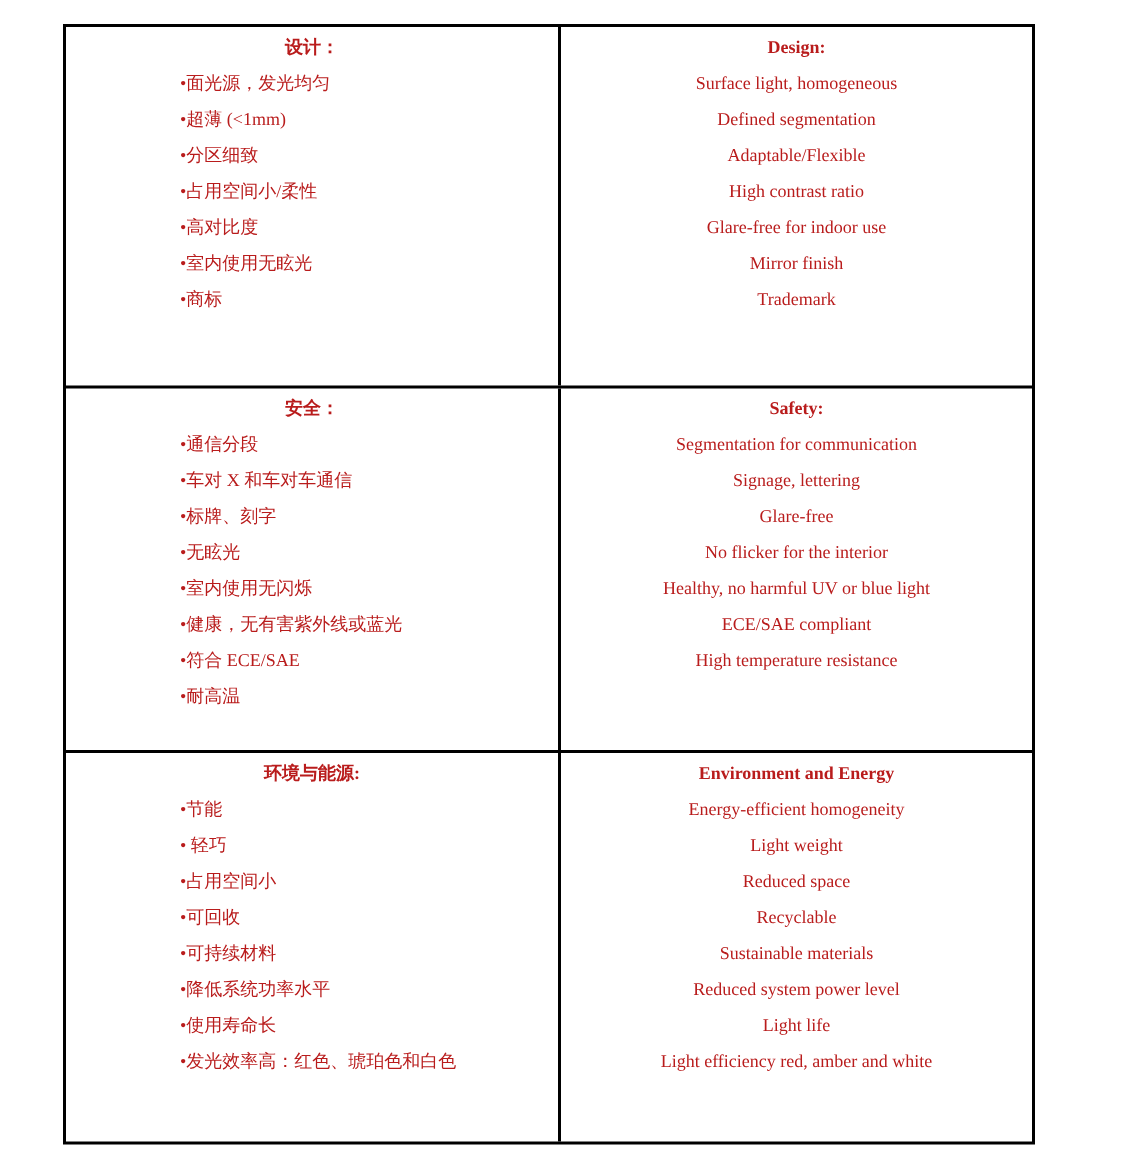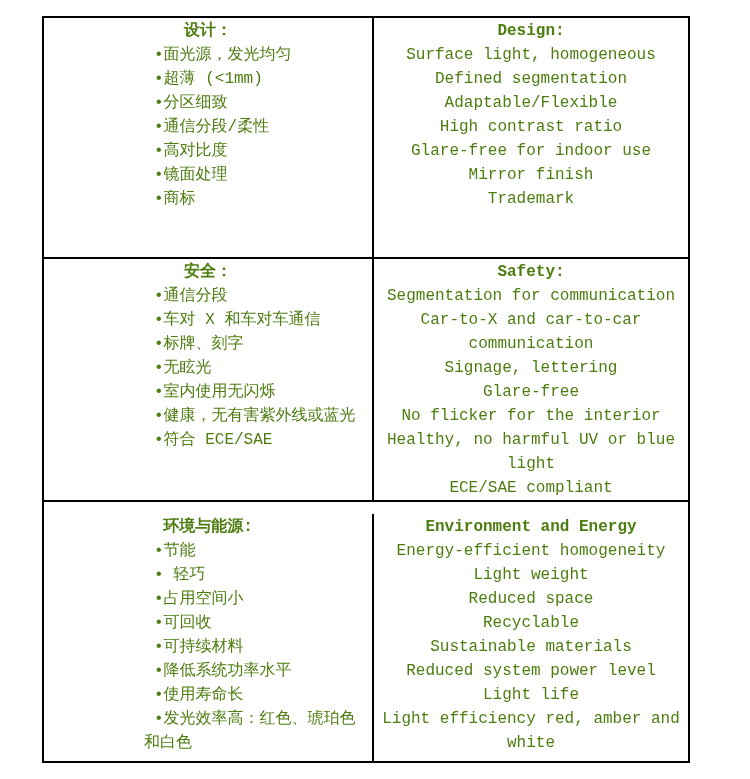--- a/index.html
+++ b/index.html
@@ -5,23 +5,23 @@
   html, body {
     margin: 0;
     padding: 0;
     background: #ffffff;
   }
   .canvas {
     position: relative;
     width: 750px;
     height: 779px;
     background: #ffffff;
-    font-family: Liberation Mono, monospace;
-    color: #4d7c0f;
-    font-size: 16px;
+    font-family: Liberation Serif, serif;
+    color: #b91c1c;
+    font-size: 12px;
     line-height: 24px;
   }
   .spec-table {
     position: absolute;
     left: 42px;
     top: 16px;
     width: 648px;
     height: 747px;
     box-sizing: border-box;
     border: 2px solid #000000;
@@ -29,64 +29,64 @@
     flex-direction: column;
     background: #ffffff;
   }
   .trow {
     display: flex;
     box-sizing: border-box;
     border-bottom: 2px solid #000000;
   }
   .trow.r1 { height: 241px; }
   .trow.r2 { height: 243px; }
-  .trow.r3 { flex: 1; border-bottom: none; margin-top: 12px; }
+  .trow.r3 { flex: 1; border-bottom: none; }
   .cell {
     box-sizing: border-box;
     padding-top: 1px;
     overflow: hidden;
   }
   .cell.zh {
     width: 330px;
     border-right: 2px solid #000000;
   }
   .cell.en {
     flex: 1;
     text-align: center;
   }
   .hdr {
     text-align: center;
     font-weight: bold;
   }
   .zh .line {
     text-align: left;
-    padding-left: 100px;
+    padding-left: 66px;
     padding-right: 12px;
     text-indent: 10px;
   }
   .en .line {
     text-align: center;
   }
 </style>
 </head>
 <body>
 
 <div class="canvas">
   <div class="spec-table">
 
     <div class="trow r1">
       <div class="cell zh">
         <div class="hdr">设计：</div>
         <div class="items">
             <div class="line">•面光源，发光均匀</div>
             <div class="line">•超薄 (&lt;1mm)</div>
             <div class="line">•分区细致</div>
-            <div class="line">•通信分段/柔性</div>
+            <div class="line">•占用空间小/柔性</div>
             <div class="line">•高对比度</div>
-            <div class="line">•镜面处理</div>
+            <div class="line">•室内使用无眩光</div>
             <div class="line">•商标</div>
           </div>
       </div>
       <div class="cell en">
         <div class="hdr">Design:</div>
         <div class="items">
             <div class="line">Surface light, homogeneous</div>
             <div class="line">Defined segmentation</div>
             <div class="line">Adaptable/Flexible</div>
             <div class="line">High contrast ratio</div>
@@ -101,27 +101,27 @@
       <div class="cell zh">
         <div class="hdr">安全：</div>
         <div class="items">
             <div class="line">•通信分段</div>
             <div class="line">•车对 X 和车对车通信</div>
             <div class="line">•标牌、刻字</div>
             <div class="line">•无眩光</div>
             <div class="line">•室内使用无闪烁</div>
             <div class="line">•健康，无有害紫外线或蓝光</div>
             <div class="line">•符合 ECE/SAE</div>
+            <div class="line">•耐高温</div>
           </div>
       </div>
       <div class="cell en">
         <div class="hdr">Safety:</div>
         <div class="items">
             <div class="line">Segmentation for communication</div>
-            <div class="line">Car-to-X and car-to-car communication</div>
             <div class="line">Signage, lettering</div>
             <div class="line">Glare-free</div>
             <div class="line">No flicker for the interior</div>
             <div class="line">Healthy, no harmful UV or blue light</div>
             <div class="line">ECE/SAE compliant</div>
             <div class="line">High temperature resistance</div>
           </div>
       </div>
     </div>
 

